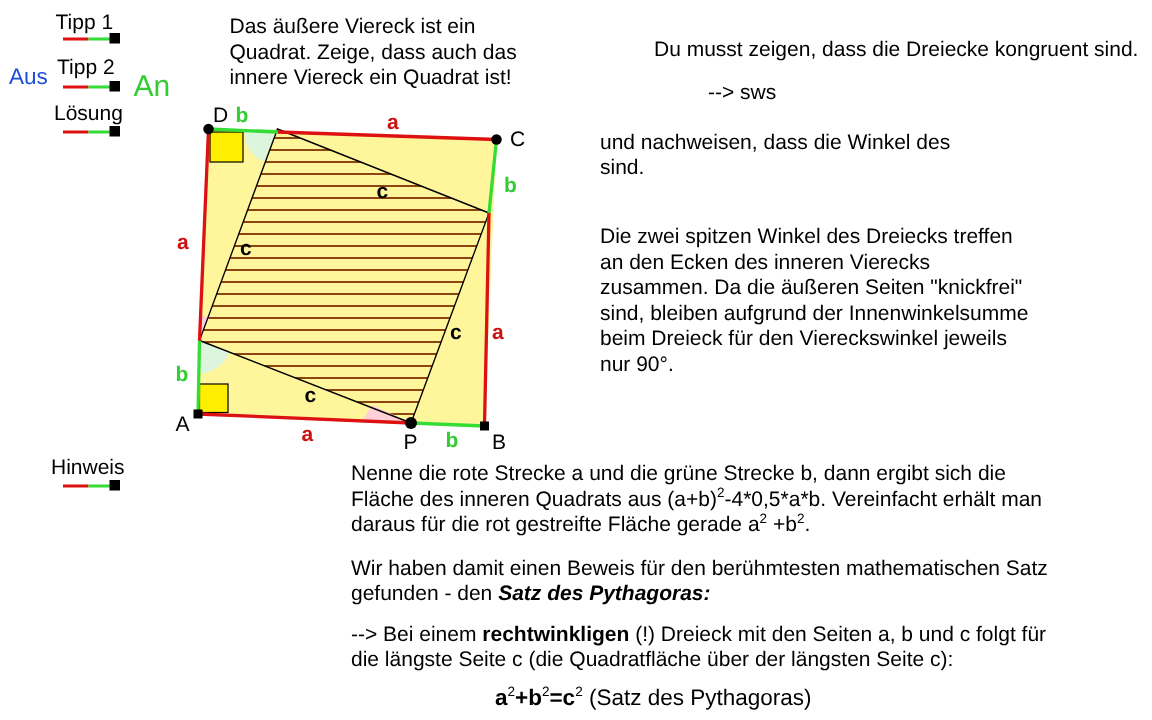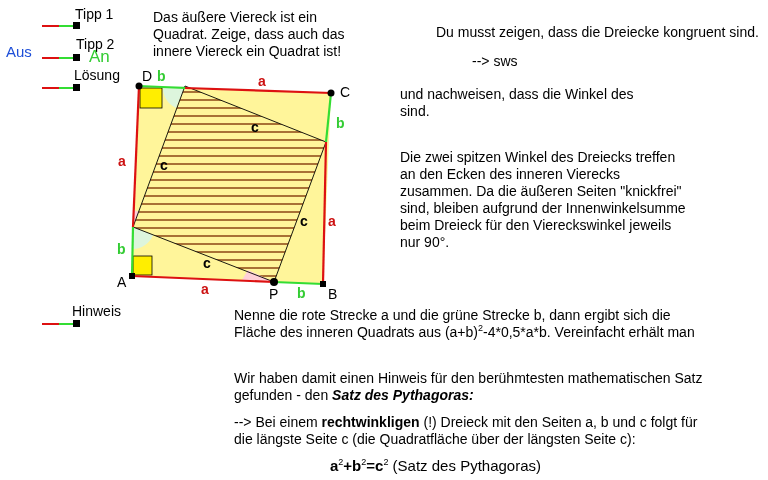--- a/index.html
+++ b/index.html
@@ -3,27 +3,27 @@
 <meta charset="utf-8">
 <style>
   html, body { margin: 0; padding: 0; }
   body {
     width: 768px; height: 480px; position: relative; overflow: hidden;
     background: #ffffff;
     font-family: "Liberation Sans", sans-serif;
     color: #000;
   }
   .abs { position: absolute; }
-  .ctl-label { position: absolute; font-size: 14px; line-height: 16px; text-align: right; margin-left: 38px; }
+  .ctl-label { position: absolute; font-size: 14px; line-height: 16px; text-align: right; }
   .slider { position: absolute; width: 38px; height: 8px; }
   .slider .red { position: absolute; left: 0; top: 3px; width: 17px; height: 2px; background: #dd1111; }
   .slider .green { position: absolute; left: 17px; top: 3px; width: 15px; height: 2px; background: #33dd33; }
   .slider .knob { position: absolute; left: 31px; top: 0; width: 7px; height: 7px; background: #000; }
   .aus { position: absolute; left: 6px; top: 43px; font-size: 15px; color: #1d4ed8; }
-  .an { position: absolute; left: 89px; top: 47px; font-size: 17px; color: #33cc33; }
+  .an { position: absolute; left: 89px; top: 47px; font-size: 20px; color: #33cc33; }
   .txt { position: absolute; font-size: 14px; line-height: 17px; }
   .txt p { margin: 0; }
   sup { font-size: 9px; line-height: 0; }
   svg text { font-family: "Liberation Sans", sans-serif; }
 </style>
 </head>
 <body>
 
 <div class="ctl-label" style="left:37px; top:6px;">Tipp 1</div>
 <div class="slider" style="left:42px; top:22px;">
@@ -160,24 +160,25 @@
   <p>an den Ecken des inneren Vierecks</p>
   <p>zusammen. Da die äußeren Seiten "knickfrei"</p>
   <p>sind, bleiben aufgrund der Innenwinkelsumme</p>
   <p>beim Dreieck für den Viereckswinkel jeweils</p>
   <p>nur 90°.</p>
 </div>
 
 <div class="txt" style="left:234px; top:307px;">
   <p>Nenne die rote Strecke  a und die grüne Strecke b, dann ergibt sich die</p>
   <p><span>Fläche des inneren Quadrats aus (a+b)</span><sup>2</sup><span>-4*0,5*a*b. Vereinfacht erhält man</span></p>
+  <p><span>daraus für die rot gestreifte Fläche gerade a</span><sup>2</sup><span> +b</span><sup>2</sup><span>.</span></p>
 </div>
 
 <div class="txt" style="left:234px; top:370px;">
-  <p>Wir haben damit einen Hinweis für den berühmtesten mathematischen Satz</p>
+  <p>Wir haben damit einen Beweis für den berühmtesten mathematischen Satz</p>
   <p><span>gefunden - den </span><b><i>Satz des Pythagoras:</i></b></p>
 </div>
 
 <div class="txt" style="left:234px; top:414px;">
   <p><span>--&gt; Bei einem </span><b>rechtwinkligen</b><span> (!) Dreieck mit den Seiten a, b und c folgt für</span></p>
   <p>die längste Seite c (die Quadratfläche über der längsten Seite c):</p>
 </div>
 
 <div class="txt" style="left:330px; top:457px; font-size:15px;">
   <b>a</b><sup>2</sup><b>+b</b><sup>2</sup><b>=c</b><sup>2</sup><span> (Satz des Pythagoras)</span>

